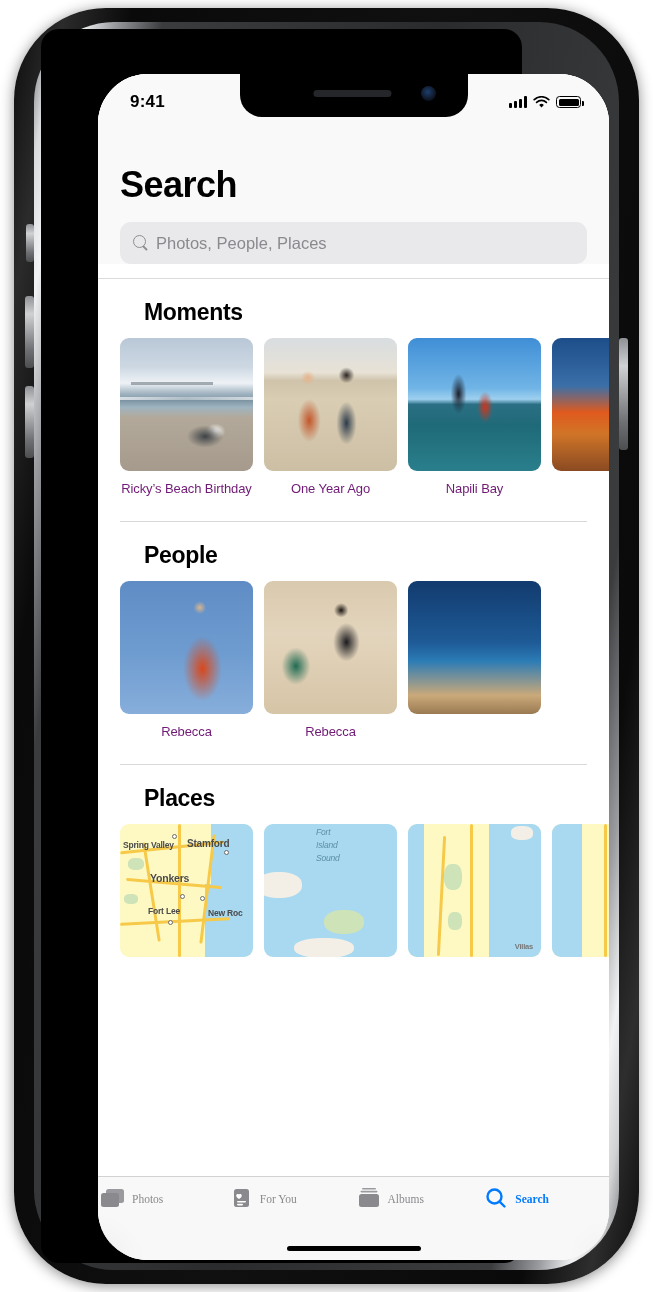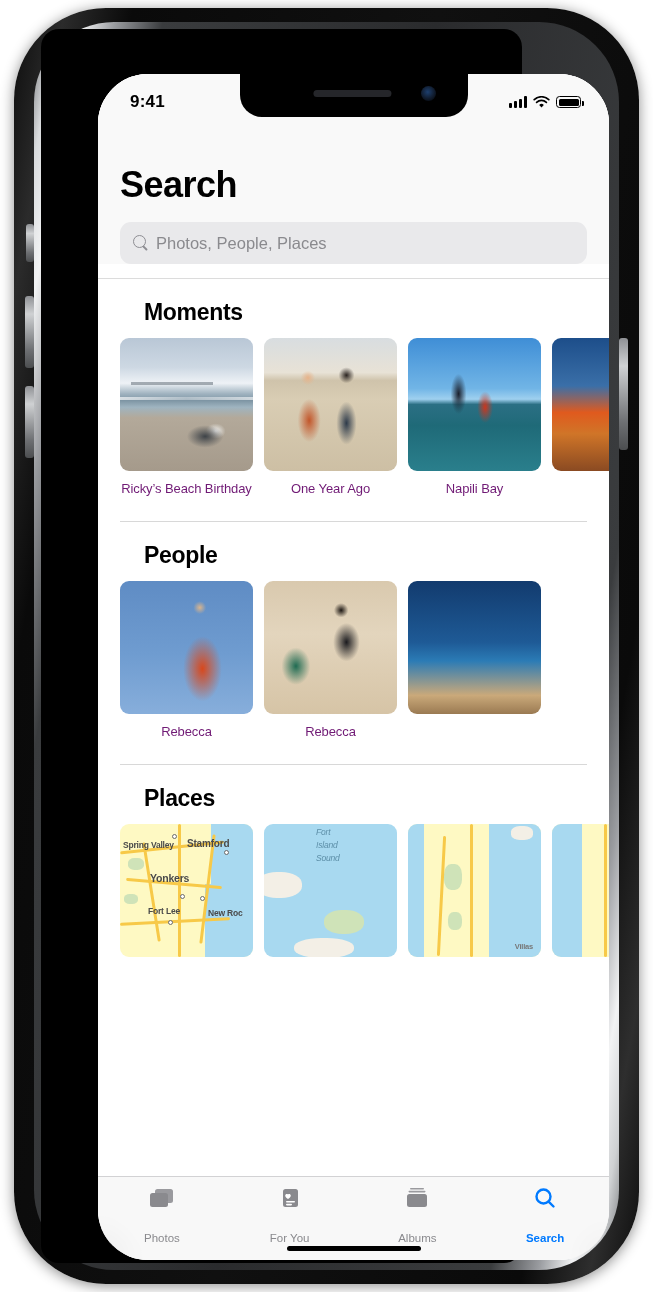--- a/index.html
+++ b/index.html
@@ -137,21 +137,21 @@
   .divider { height:1px; background:#d8d8d8; margin:22px 22px 0 22px; }
 
   
   .tabbar {
     position:absolute; left:0; right:0; bottom:0; height:84px;
     background:rgba(248,248,248,.93);
     backdrop-filter:blur(14px);
     border-top:1px solid #d2d2d4;
     display:flex; align-items:flex-start; padding-top:9px; z-index:25;
   }
-  .tab { flex:1; display:flex; flex-direction:column; align-items:center; gap:20px; }
+  .tab { flex:1; display:flex; flex-direction:row; align-items:center; gap:4px;font-family:Liberation Serif, serif; }
   .tab .lbl { font-size:11.5px; color:#8a8a8e; }
   .tab.active .lbl { color:#007aff; font-weight:bold; }
   .tabicon { width:30px; height:26px; position:relative; }
 
   .home-indicator {
     position:absolute; left:50%; transform:translateX(-50%);
     bottom:9px; width:134px; height:5px; border-radius:3px; background:#000;
     z-index:26;
   }
 

